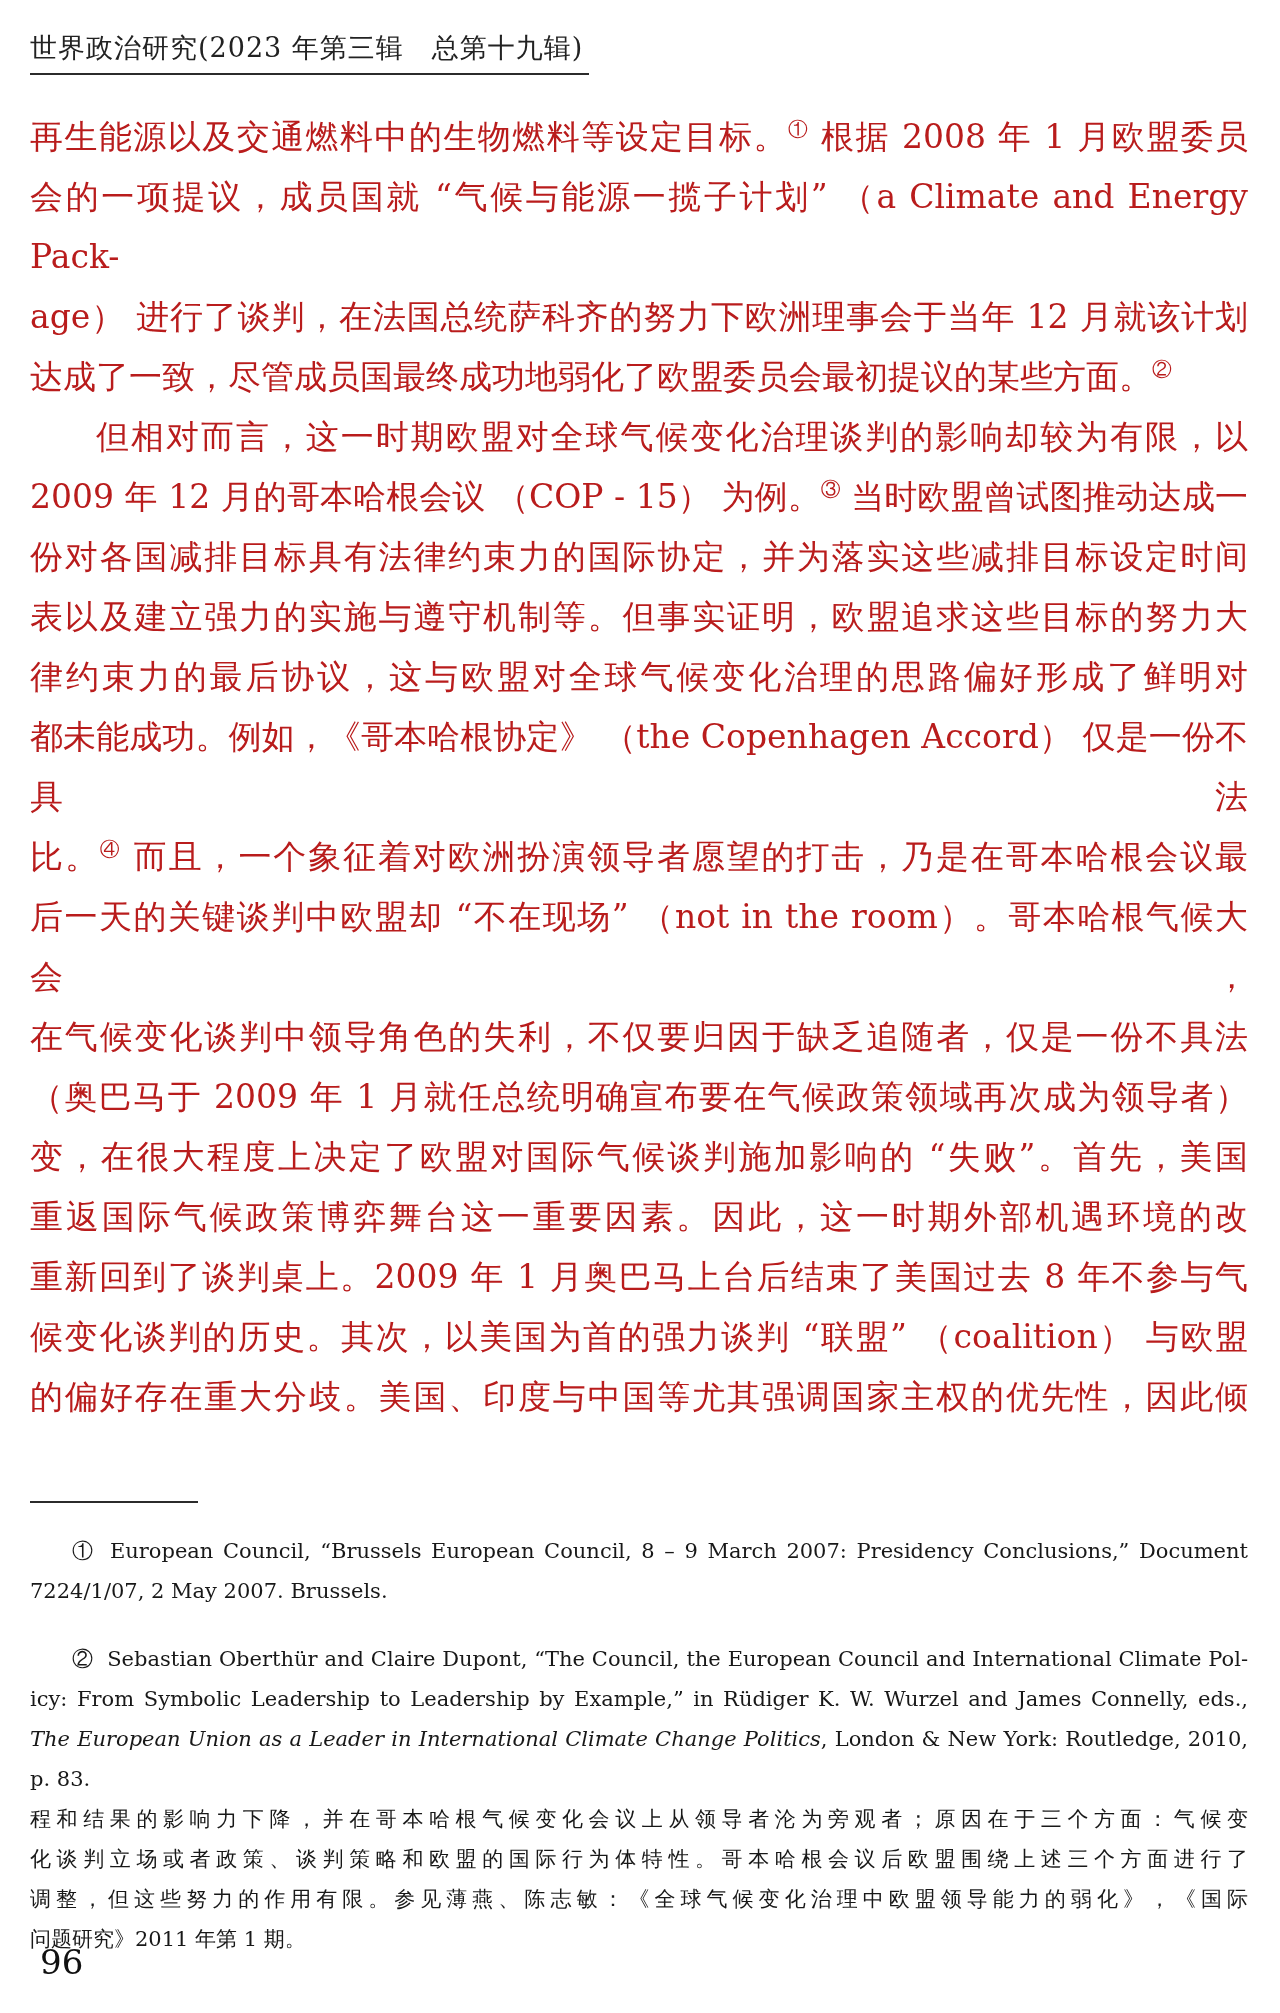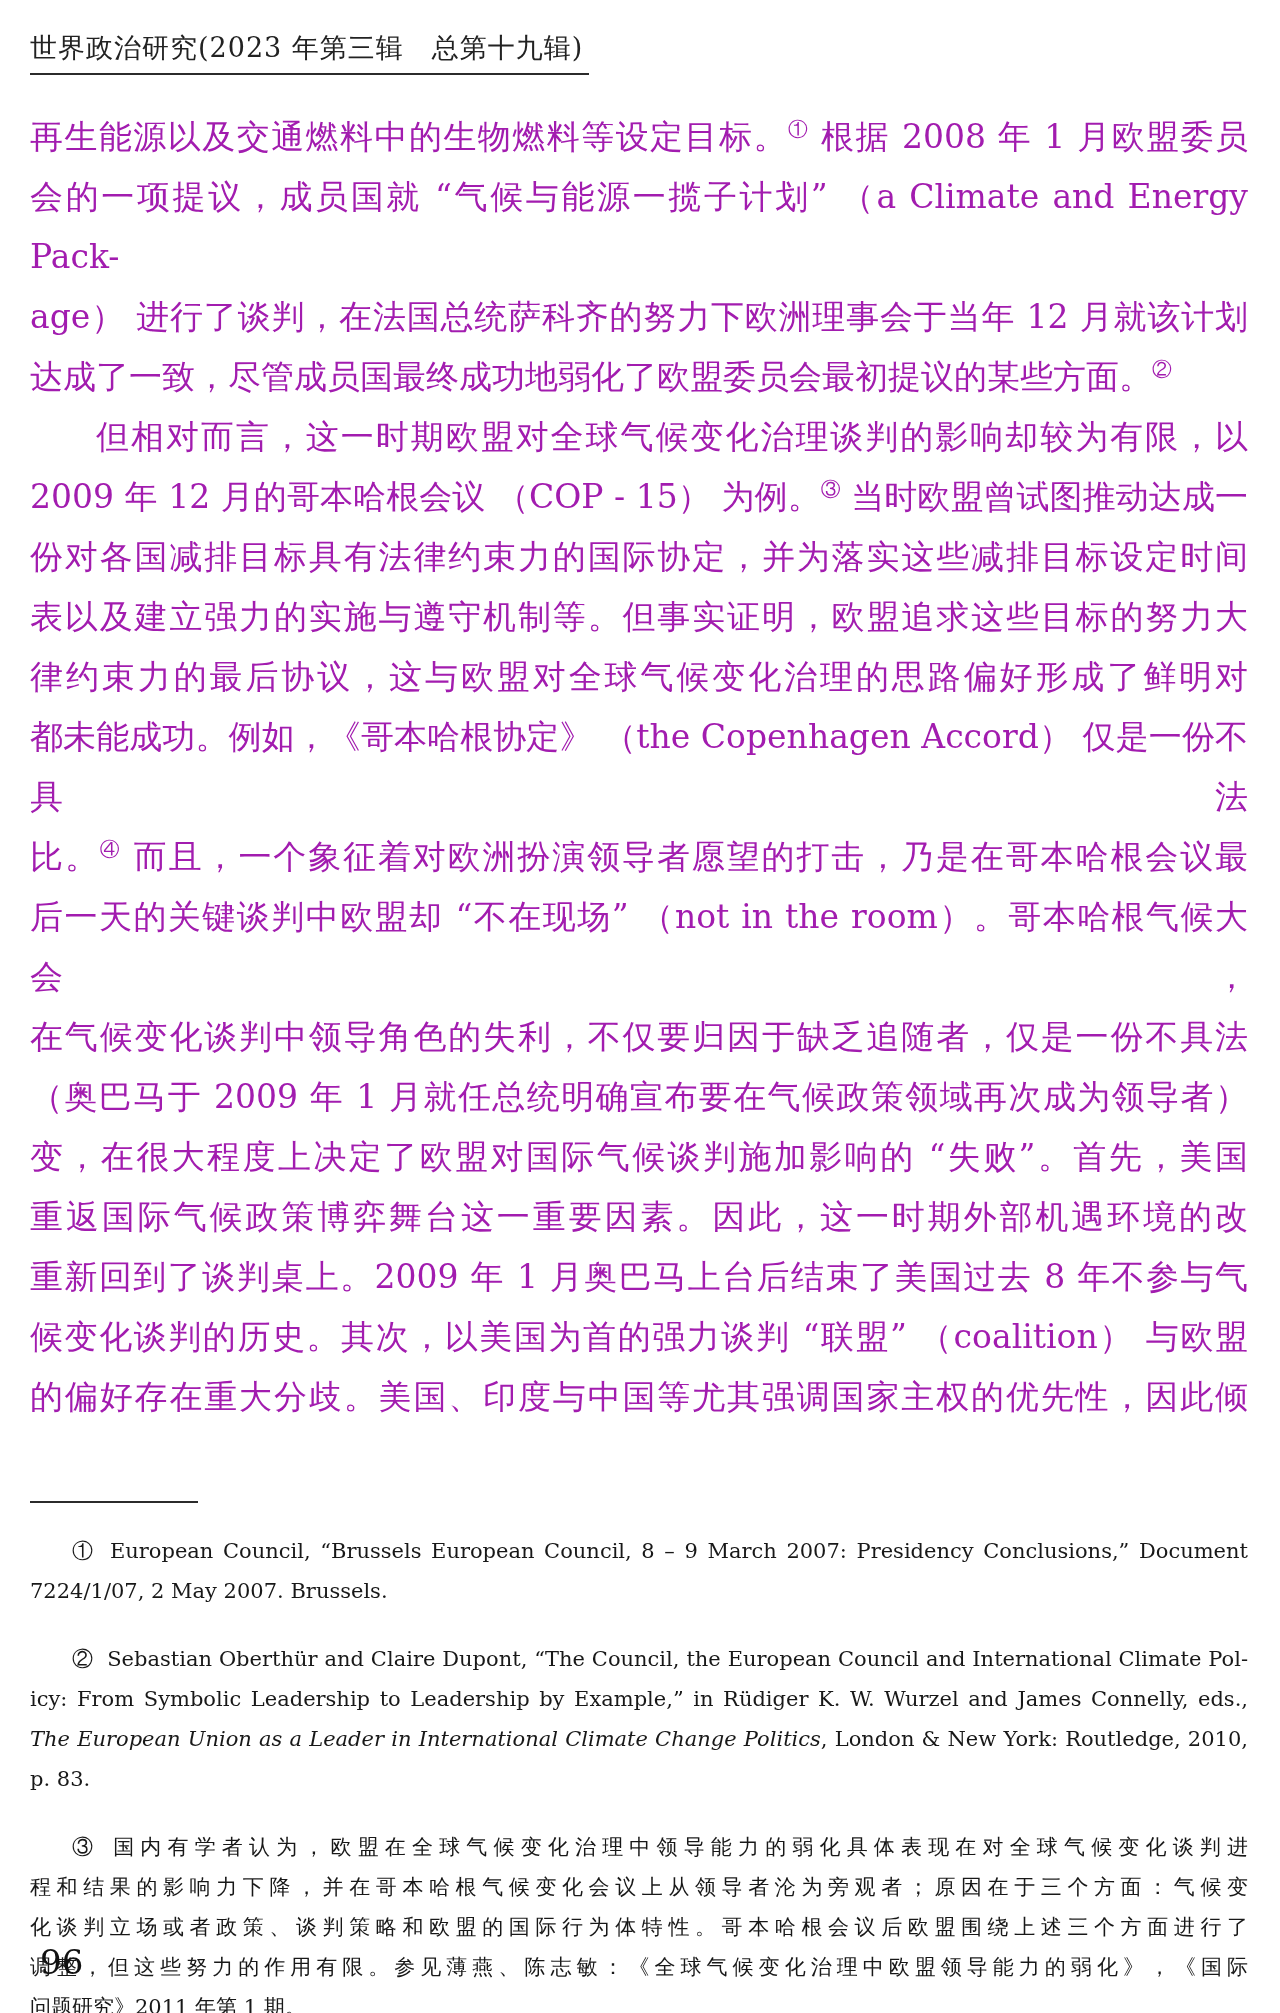--- a/index.html
+++ b/index.html
@@ -26,21 +26,21 @@
     color: #222;
     padding: 2px 6px 9px 0;
     border-bottom: 2px solid #2b2b2b;
     line-height: 1.2;
   }
   
   .body-text {
     margin-top: 32px;
     font-size: 33px;
     line-height: 60px;
-    color: #a21caf;
+    color: #b91c1c;
   }
   .line {
     text-align: justify;
     text-align-last: justify;
   }
   .line.indent { text-indent: 2em; }
   .line.ragged { text-align-last: left; }
   sup.fn-ref {
     font-size: 0.60em;
     line-height: 0;
@@ -115,21 +115,20 @@
         <div class="fn-line first"><span class="fn-marker">①</span>European Council, “Brussels European Council, 8 – 9 March 2007: Presidency Conclusions,” Document</div>
         <div class="fn-line ragged">7224/1/07, 2 May 2007. Brussels.</div>
       </div>
       <div>
         <div class="fn-line first"><span class="fn-marker">②</span>Sebastian Oberthür and Claire Dupont, “The Council, the European Council and International Climate Pol-</div>
         <div class="fn-line">icy: From Symbolic Leadership to Leadership by Example,” in Rüdiger K. W. Wurzel and James Connelly, eds.,</div>
         <div class="fn-line"><em>The European Union as a Leader in International Climate Change Politics</em>, London &amp; New York: Routledge, 2010,</div>
         <div class="fn-line ragged">p. 83.</div>
       </div>
       <div>
-        <div class="fn-line first"><span class="fn-marker">③</span>国内有学者认为，欧盟在全球气候变化治理中领导能力的弱化具体表现在对全球气候变化谈判进</div>
         <div class="fn-line">程和结果的影响力下降，并在哥本哈根气候变化会议上从领导者沦为旁观者；原因在于三个方面：气候变</div>
         <div class="fn-line">化谈判立场或者政策、谈判策略和欧盟的国际行为体特性。哥本哈根会议后欧盟围绕上述三个方面进行了</div>
         <div class="fn-line">调整，但这些努力的作用有限。参见薄燕、陈志敏：《全球气候变化治理中欧盟领导能力的弱化》，《国际</div>
         <div class="fn-line ragged">问题研究》2011 年第 1 期。</div>
       </div>
     </div>
 
   <div class="page-number">96</div>
 </div>
 

